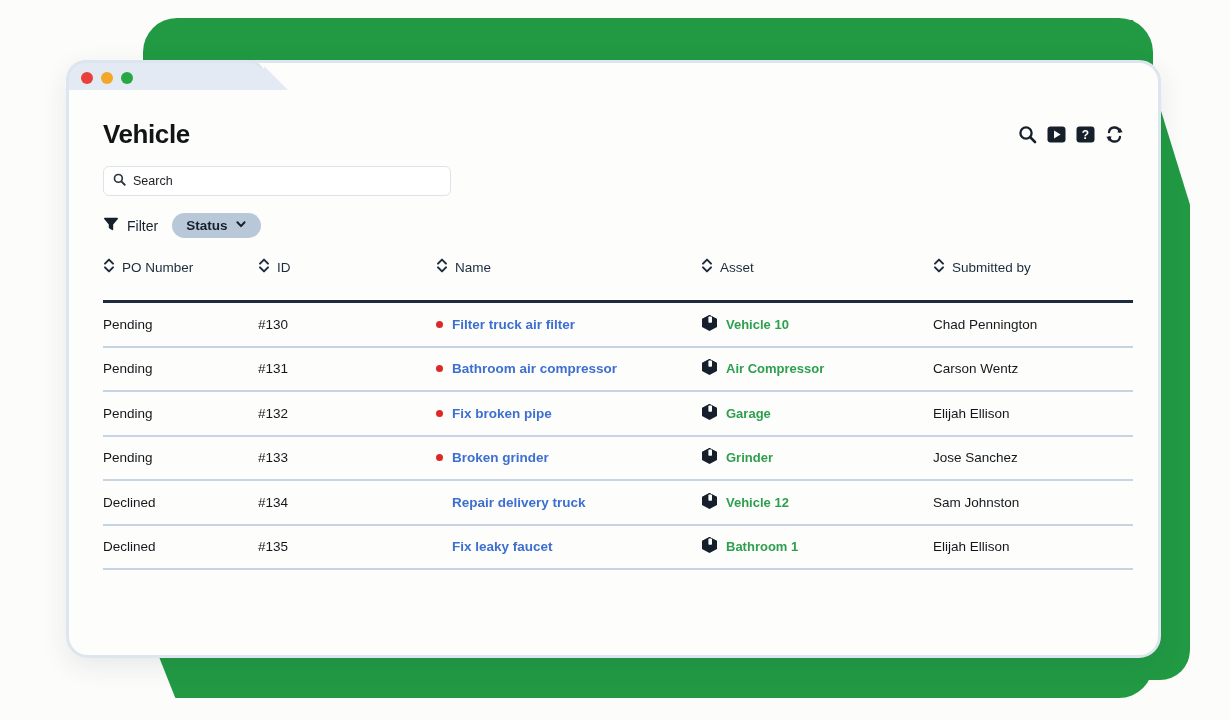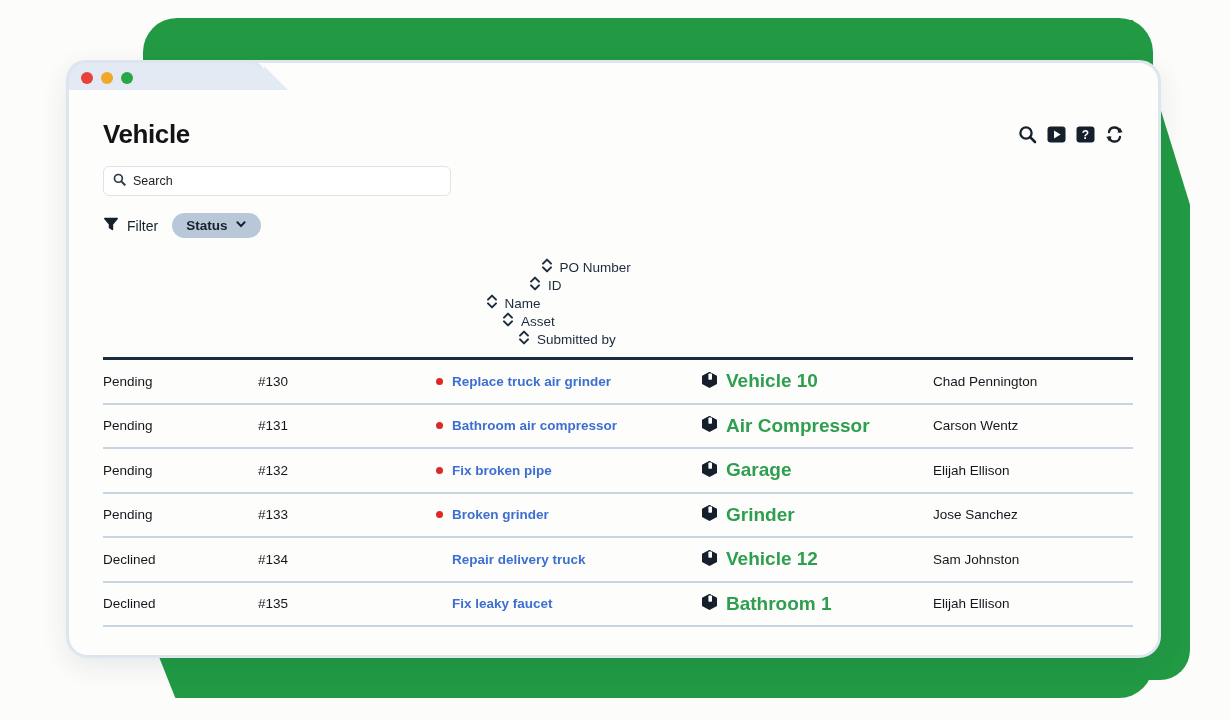--- a/index.html
+++ b/index.html
@@ -156,23 +156,22 @@
     font-weight: bold;
     color: #16202c;
     cursor: pointer;
   }
 
   
   .table { margin-top: 20px; width: 1030px; }
   .thead {
     display: flex;
     align-items: center;
-    padding-bottom: 9px;
+    padding-bottom: 24px;
     border-bottom: 3px solid #1c2b3d;
-    flex-direction: column;
   }
   .th {
     display: flex;
     align-items: center;
     gap: 7px;
     font-size: 13.5px;
     color: #1c2b3d;
     cursor: pointer;
   }
   .c1 { width: 155px; }
@@ -199,21 +198,21 @@
   .name-link {
     color: #3d6fd1;
     font-weight: bold;
     font-size: 13.5px;
     text-decoration: none;
     cursor: pointer;
   }
   .asset-link {
     color: #2e9e4f;
     font-weight: bold;
-    font-size: 19px;
+    font-size: 13px;
     text-decoration: none;
     cursor: pointer;
   }
 </style>
 </head>
 <body>
 
 <div class="green-slab"></div>
 <div class="green-wedge"></div>
 
@@ -333,21 +332,21 @@
           <span>Submitted by</span>
         </div>
       </div>
 
       <div id="tbody">
           <div class="trow">
             <div class="cell c1">Pending</div>
             <div class="cell c2">#130</div>
             <div class="cell c3 name">
               <span class="prio-dot "></span>
-              <a class="name-link">Replace truck air grinder</a>
+              <a class="name-link">Filter truck air filter</a>
             </div>
             <div class="cell c4 asset">
               <span><svg width="17" height="18" viewBox="0 0 17 18">
   <polygon points="8.5,1 16,5 16,13 8.5,17 1,13 1,5" fill="#16202c"></polygon>
   <polygon points="8.5,1 16,5 8.5,9 1,5" fill="#16202c"></polygon>
   <rect x="7.4" y="2.6" width="3.6" height="6.2" rx="0.8" fill="#ffffff"></rect>
 </svg></span>
               <a class="asset-link">Vehicle 10</a>
             </div>
             <div class="cell c5">Chad Pennington</div>

